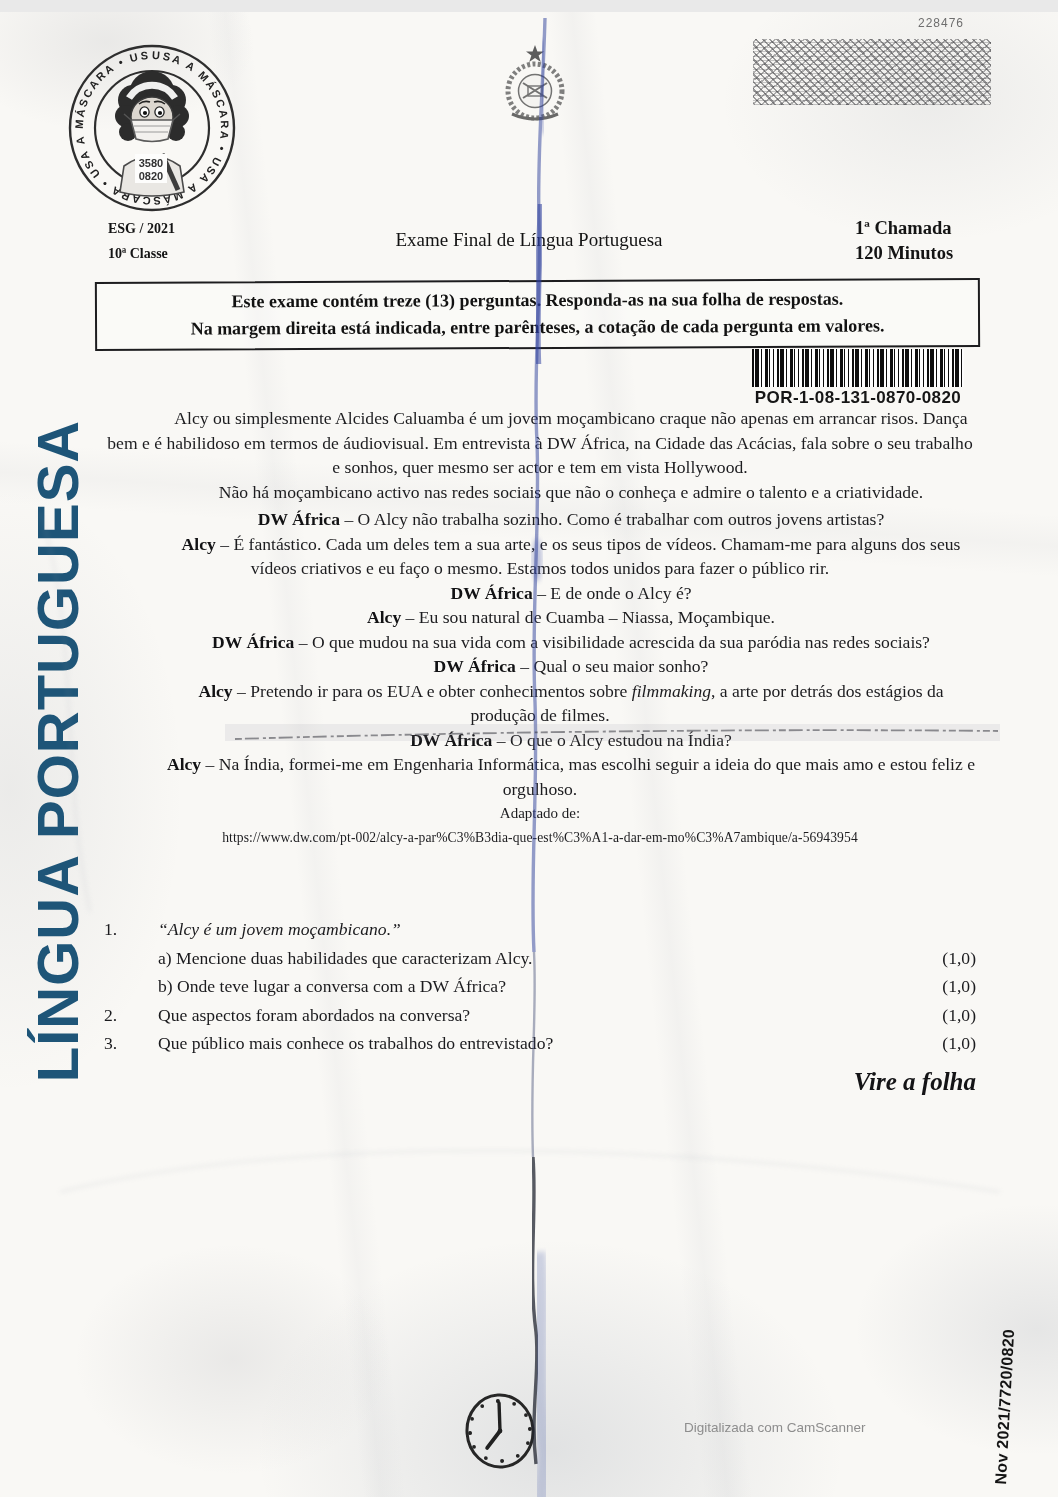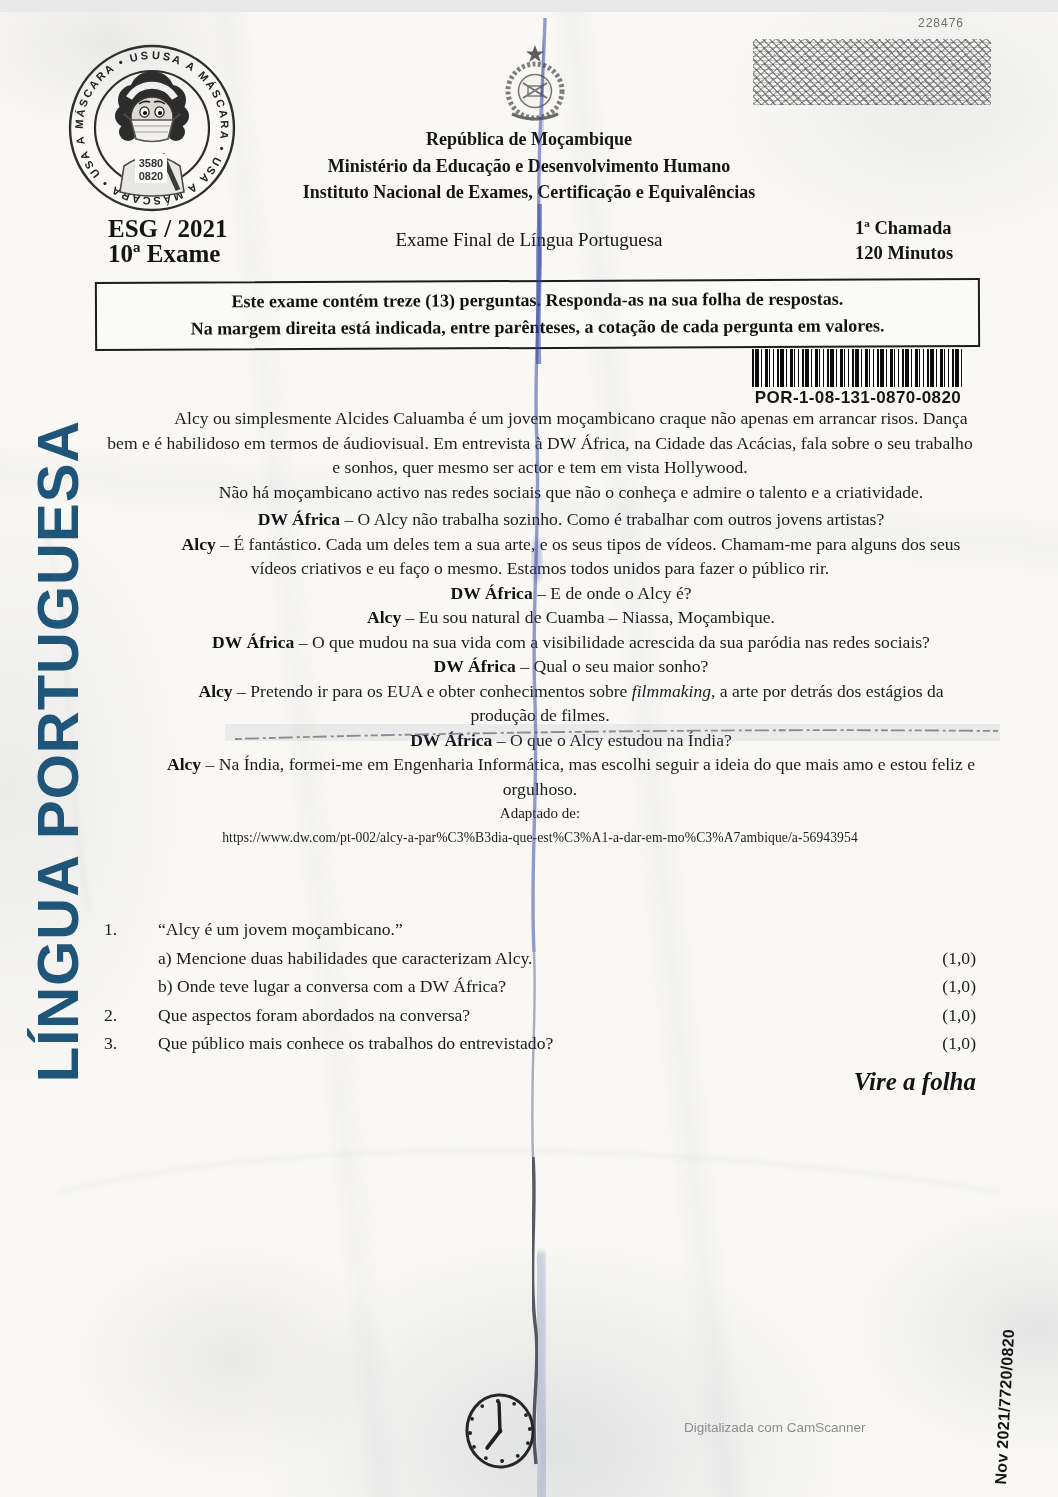--- a/index.html
+++ b/index.html
@@ -24,21 +24,21 @@
   .stamp-blur{
     left:753px;top:27px;width:238px;height:66px;border-radius:2px;
     background:
       repeating-linear-gradient(46deg, rgba(40,40,44,.50) 0 1.6px, transparent 1.6px 5.2px),
       repeating-linear-gradient(-39deg, rgba(52,52,56,.42) 0 1.5px, transparent 1.5px 6px),
       repeating-linear-gradient(0deg, rgba(60,60,64,.30) 0 1px, transparent 1px 4.4px);
     filter:blur(.45px);opacity:.9;
   }
   
   .hdr-center{left:0;right:0;top:114px;text-align:center;font-weight:bold;font-size:18px;line-height:26.5px;color:#151515;}
-  .exam-left{left:108px;top:204px;font-weight:bold;font-size:25px;line-height:25px;color:#141414;}
+  .exam-left{left:108px;top:204px;font-weight:bold;font-size:14px;line-height:25px;color:#141414;}
   .exam-title{left:0;right:0;top:217px;text-align:center;font-weight:normal;font-size:19px;color:#131313;}
   .exam-right{left:855px;top:204px;font-weight:bold;font-size:18.5px;line-height:25px;color:#141414;}
   
   .notice{
     left:95px;top:268px;width:869px;border:2.5px solid #1d1d1f;padding:5px 6px 7px 6px;
     text-align:center;font-weight:bold;font-size:18px;line-height:26.5px;color:#121212;
     transform:rotate(-.25deg);background:rgba(255,255,255,.25);
   }
   
   .barcode{
@@ -57,21 +57,21 @@
   .bodytext b{color:#121214;}
   .src-label{margin-top:4px;text-align:right;text-indent:0 !important;font-size:15px;}
   .src-url{text-align:right;text-indent:0 !important;font-size:13.6px;letter-spacing:.1px;}
   
   .questions{left:104px;top:903px;width:872px;font-size:17.6px;color:#1b1b1e;}
   .qrow{display:flex;line-height:28.5px;}
   .qnum{width:54px;flex:0 0 54px;}
   .qindent{width:54px;flex:0 0 54px;}
   .qtext{flex:1;}
   .qpoints{flex:0 0 70px;text-align:right;}
-  .qquote{}
+  .qquote{font-style:italic;}
   .vire{left:640px;top:1056px;width:336px;text-align:right;font-weight:bold;font-style:italic;font-size:25px;color:#141416;}
   
   .vertical-subject{
     left:24px;top:1092px;width:706px;transform-origin:0 0;transform:rotate(-90deg);
     text-align:center;font:800 58px "Liberation Sans",sans-serif;letter-spacing:1px;white-space:nowrap;
   }
   .vertical-code{
     left:992px;top:1472px;width:210px;transform-origin:0 0;transform:rotate(-87deg);
     font:bold 16px "Liberation Sans",sans-serif;color:#141414;white-space:nowrap;letter-spacing:.3px;
   }
@@ -143,29 +143,24 @@
     <svg width="86" height="86" viewBox="0 0 86 86" style="opacity:.82">
       <polygon points="43,1 45.4,7.4 52,7.4 46.6,11.6 48.8,18 43,14 37.2,18 39.4,11.6 34,7.4 40.6,7.4" fill="#3c3c3c"></polygon>
       <circle cx="43" cy="47" r="27" fill="none" stroke="#4a4a4a" stroke-width="5" stroke-dasharray="3 2.4" opacity=".85"></circle>
       <circle cx="43" cy="47" r="16.5" fill="#f4f3f0" stroke="#565656" stroke-width="1.5"></circle>
       <path d="M31,54 L55,39 M31,39 L55,54" stroke="#565656" stroke-width="2"></path>
       <rect x="36" y="42" width="14" height="10" fill="none" stroke="#565656" stroke-width="1.4"></rect>
       <path d="M20,70 Q43,80 66,70" fill="none" stroke="#4a4a4a" stroke-width="3"></path>
     </svg>
   </div>
 
-  <div class="abs hdr-center">
-    <div>República de Moçambique</div>
-    <div>Ministério da Educação e Desenvolvimento Humano</div>
-    <div>Instituto Nacional de Exames, Certificação e Equivalências</div>
-  </div>
 
   <div class="abs exam-left">
     <div>ESG / 2021</div>
-    <div>10ª Exame</div>
+    <div>10ª Classe</div>
   </div>
 
   <div class="abs exam-title">Exame Final de Língua Portuguesa</div>
 
   <div class="abs exam-right">
     <div>1ª Chamada</div>
     <div>120 Minutos</div>
   </div>
 
   <div class="abs notice">

